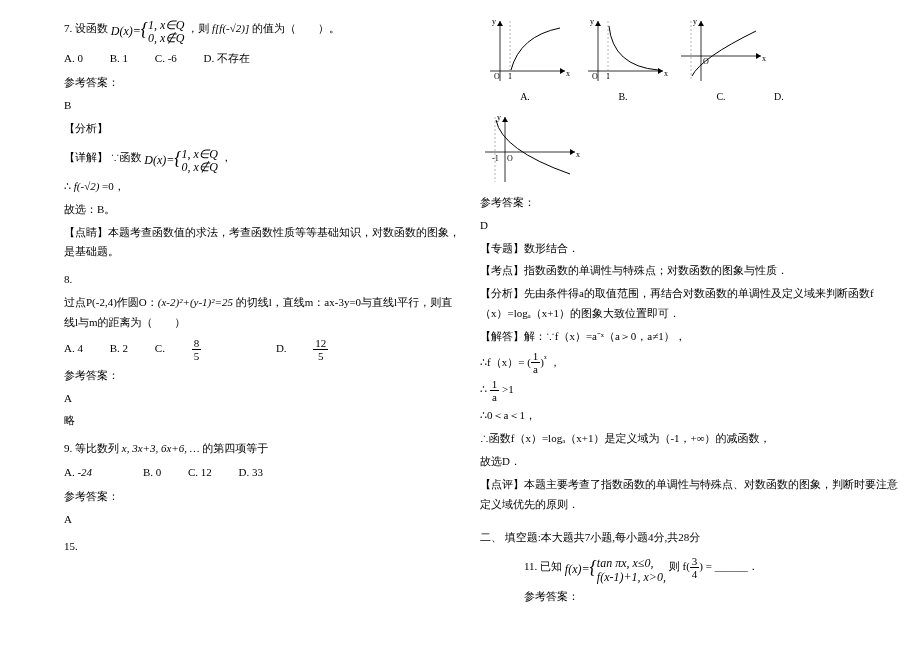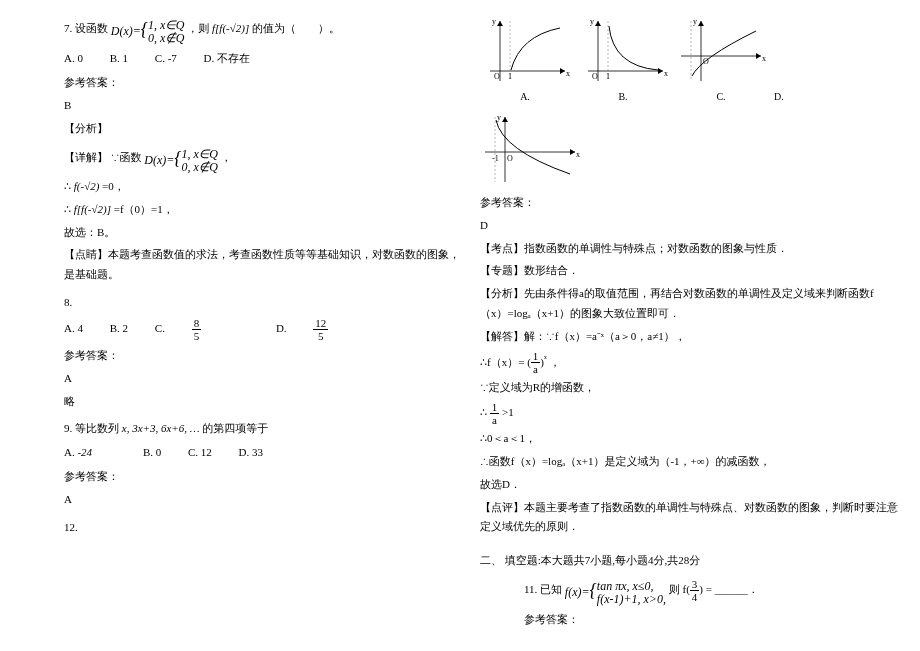--- a/index.html
+++ b/index.html
@@ -72,44 +72,40 @@
     <div class="q-block">
       <p>
         <span>7.</span>
         <span>设函数</span>
         <span class="piecewise">D(x)=<span style="font-size:18px;">{</span><span style="display:inline-block;vertical-align:middle;line-height:1.1;"><span style="display:block">1, x∈Q</span><span style="display:block">0, x∉Q</span></span></span>
         <span>，则 <span class="math">f[f(-√2)]</span> 的值为（　　）。</span>
       </p>
       <p class="opts">
         <span>A. 0</span>
         <span>B. 1</span>
-        <span>C. -7</span>
+        <span>C. -6</span>
         <span>D. 不存在</span>
       </p>
       <p class="bold">参考答案：</p>
       <p>B</p>
       <p>【分析】</p>
       <p>
         <span>【详解】</span>
         <span>∵函数</span>
         <span class="piecewise">D(x)=<span style="font-size:18px;">{</span><span style="display:inline-block;vertical-align:middle;line-height:1.1;"><span style="display:block">1, x∈Q</span><span style="display:block">0, x∉Q</span></span></span>
         <span>，</span>
       </p>
       <p>∴ <span class="math">f(-√2)</span> =0，</p>
-      <p>
-        <span>∴</span>
-        <span class="math">f[f(-√2)]</span>
-        <span>=f（0）=1，</span>
-      </p>
       <p>故选：B。</p>
       <p>【点睛】本题考查函数值的求法，考查函数性质等等基础知识，对数函数的图象，是基础题。</p>
     </div>
 
     <div class="q-block">
       <p>8.</p>
+      <p>过点P(-2,4)作圆O：<span class="math">(x-2)²+(y-1)²=25</span> 的切线l，直线m：ax-3y=0与直线l平行，则直线l与m的距离为（　　）</p>
       <p class="opts">
         <span>A. 4</span>
         <span>B. 2</span>
         <span><span>C. </span><span class="frac"><span class="num">8</span><span class="den">5</span></span></span>
         <span><span>D. </span><span class="frac"><span class="num">12</span><span class="den">5</span></span></span>
       </p>
       <p class="bold">参考答案：</p>
       <p>A</p>
       <p>略</p>
     </div>
@@ -123,21 +119,21 @@
         <span>A. <span class="math">-24</span></span>
         <span>B. 0</span>
         <span>C. 12</span>
         <span>D. 33</span>
       </p>
       <p class="bold">参考答案：</p>
       <p>A</p>
     </div>
 
     <div class="q-block">
-      <p>12.</p>
+      <p>15.</p>
     </div>
   </div>
 
   <div class="col col-right">
 
     <div class="graph-row">
       <div class="graph-cell">
         <svg width="90" height="70">
           <line x1="10" y1="55" x2="85" y2="55" stroke="#000" stroke-width="0.8"></line>
           <polygon points="85,55 80,52 80,58" fill="#000"></polygon>
@@ -199,30 +195,29 @@
           <text x="27" y="49" font-size="8">O</text>
           <line x1="15" y1="5" x2="15" y2="70" stroke="#888" stroke-dasharray="2,2" stroke-width="0.6"></line>
           <text x="12" y="49" font-size="8">-1</text>
           <path d="M16,8 Q22,38 90,62" stroke="#000" fill="none" stroke-width="1"></path>
         </svg>
       </div>
     </div>
 
     <p class="bold">参考答案：</p>
     <p>D</p>
+    <p>【专题】数形结合．</p>
     <p>【考点】指数函数的单调性与特殊点；对数函数的图象与性质．</p>
-    <p>【专题】数形结合．</p>
     <p>【分析】先由条件得a的取值范围，再结合对数函数的单调性及定义域来判断函数f（x）=logₐ（x+1）的图象大致位置即可．</p>
     <p><span>【解答】</span><span>解：∵f（x）=a⁻ˣ（a＞0，a≠1），</span></p>
     <p>
       <span>∴f（x）= </span>
       (<span class="frac"><span class="num">1</span><span class="den">a</span></span>)<sup>ˣ</sup>
       <span>，</span>
     </p>
-    <p>∵定义域为R的增函数，</p>
     <p>
       <span>∴</span>
       <span class="frac"><span class="num">1</span><span class="den">a</span></span>
       <span>&gt;1</span>
     </p>
     <p>∴0＜a＜1，</p>
     <p>∴函数f（x）=logₐ（x+1）是定义域为（-1，+∞）的减函数，</p>
     <p>故选D．</p>
     <p>【点评】本题主要考查了指数函数的单调性与特殊点、对数函数的图象，判断时要注意定义域优先的原则．</p>
 

